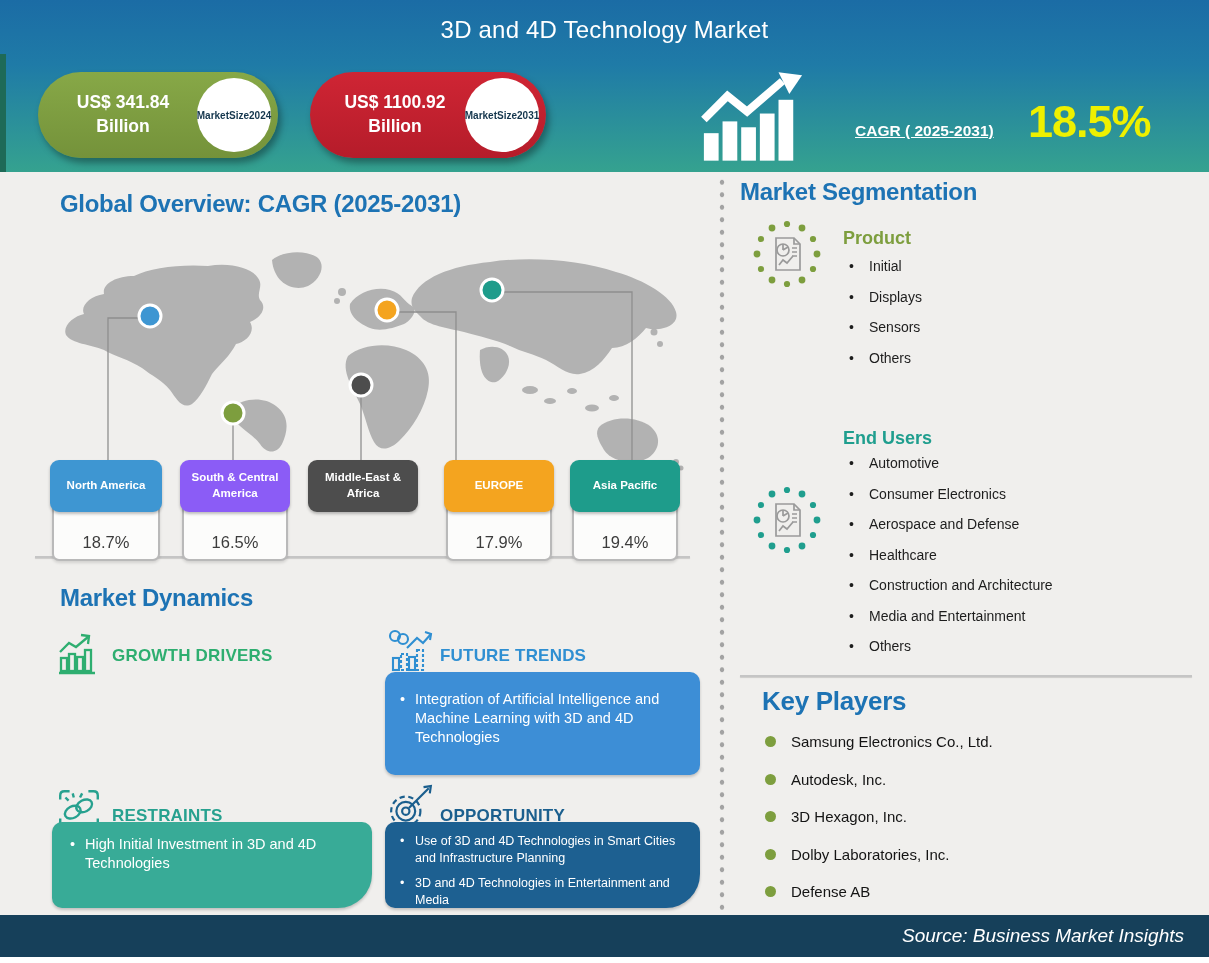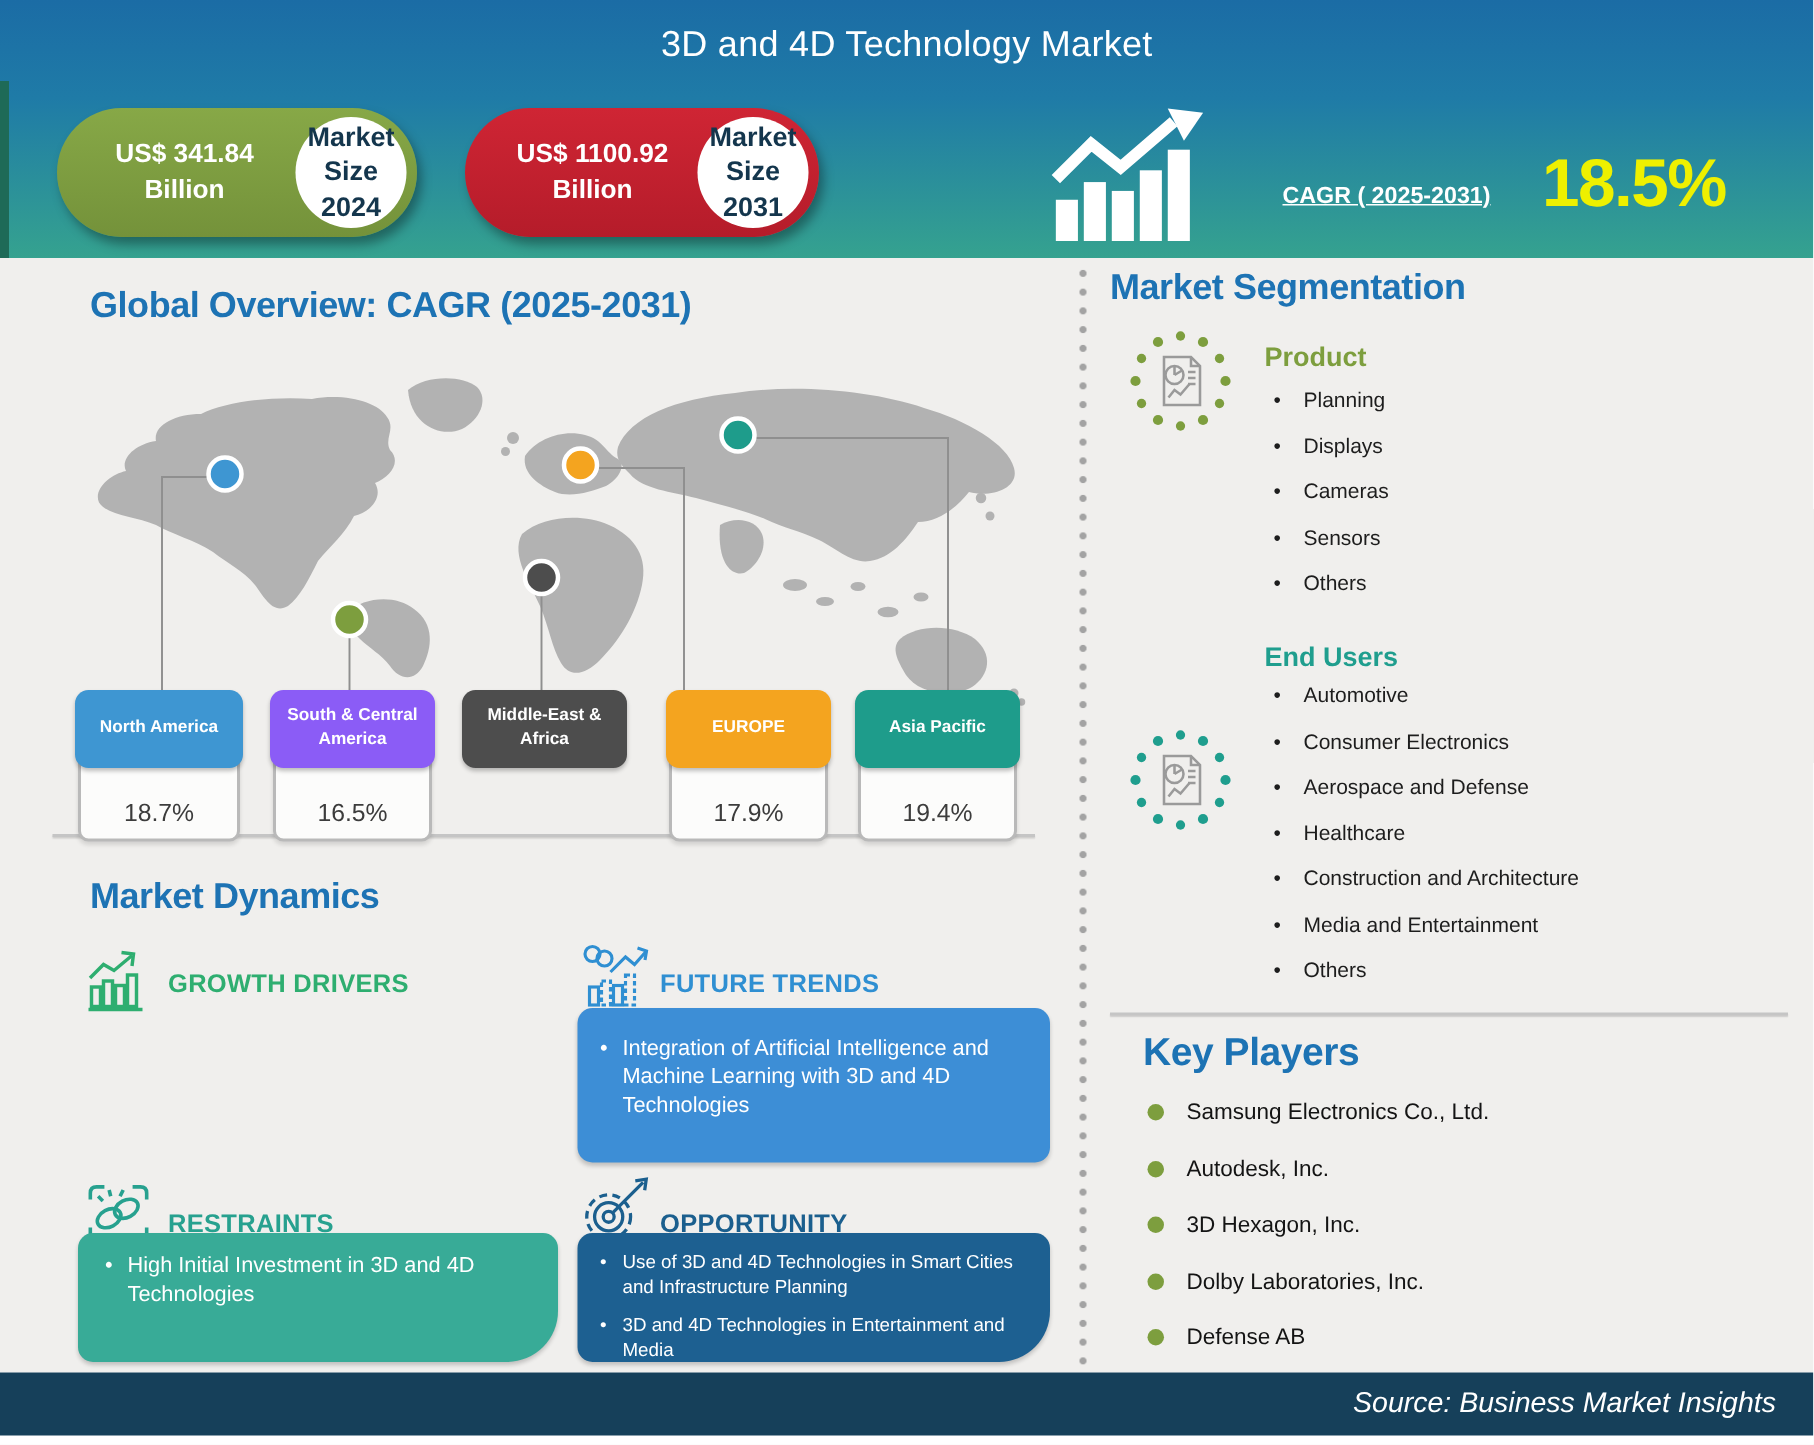--- a/index.html
+++ b/index.html
@@ -13,22 +13,22 @@
                 color:#ffffff;font-size:24px;letter-spacing:.2px;}
   .accent-stripe{position:absolute;left:0;top:54px;width:6px;height:118px;background:#1e6a57;}
   .pill{position:absolute;top:72px;height:86px;border-radius:43px;
         box-shadow:3px 5px 7px rgba(0,0,0,.35);}
   .pill-green{left:38px;width:240px;background:linear-gradient(180deg,#87a847,#74923a);}
   .pill-red{left:310px;width:236px;background:linear-gradient(180deg,#cf2534,#b51c2a);}
   .pill-value{position:absolute;left:10px;top:0;width:150px;height:100%;
               display:flex;flex-direction:column;justify-content:center;align-items:center;
               color:#ffffff;font-weight:bold;font-size:17.5px;line-height:1.35;text-align:center;}
   .pill-circle{position:absolute;right:7px;top:6px;width:74px;height:74px;border-radius:50%;
-               background:#ffffff;display:flex;flex-direction:column;justify-content:center;
-               align-items:center;color:#14364d;font-weight:bold;font-size:18px;line-height:1.3;}
+               background:#ffffff;display:flex;justify-content:center;
+               align-items:center;color:#14364d;font-weight:bold;font-size:10px;line-height:1.3;}
   .hdr-chart{position:absolute;left:698px;top:68px;width:108px;height:95px;}
   .cagr-label{position:absolute;left:855px;top:122px;color:#ffffff;font-weight:bold;font-size:15.5px;text-decoration:underline;}
   .cagr-value{position:absolute;left:1028px;top:96px;color:#eef000;font-weight:bold;font-size:45px;letter-spacing:-1px;}
 
   
   .main-bg{position:absolute;left:0;top:172px;width:1209px;height:743px;background:#f0efed;}
 
   .h-blue{position:absolute;color:#1d73b4;font-weight:bold;font-size:24px;letter-spacing:-.3px;}
 
   
@@ -288,23 +288,22 @@
       <path d="M26,18 H44 L50,24 V50 H26 Z"></path>
         <path d="M44,18 V24 H50"></path>
       <circle cx="33" cy="30" r="6"></circle>
         <path d="M33,30 L33,24 M33,30 L38,27"></path>
       <path d="M42,28 H47 M42,32 H47 M42,36 H47"></path>
       <polyline points="29,45 33,40 37,43 43,36"></polyline>
     </g>
   </svg>
   <div class="seg-group-title" style="left:843px;top:228px;color:#7d9e3e;">Product</div>
   <ul class="seg-list" style="left:845px;top:258px;">
-    <li>Planning</li>
+    <li>Initial</li>
     <li>Displays</li>
-    <li>Cameras</li>
     <li>Sensors</li>
     <li>Others</li>
   </ul>
 
   <div class="seg-group-title" style="left:843px;top:428px;color:#1f9e8e;">End Users</div>
   <svg class="ring-icon" style="left:750px;top:486px;" viewBox="0 0 74 68">
     <g fill="#1f9e8e">
       <circle cx="67" cy="34" r="3.4"></circle>
         <circle cx="63" cy="49" r="3.1"></circle>
         <circle cx="52" cy="60" r="3.4"></circle>

